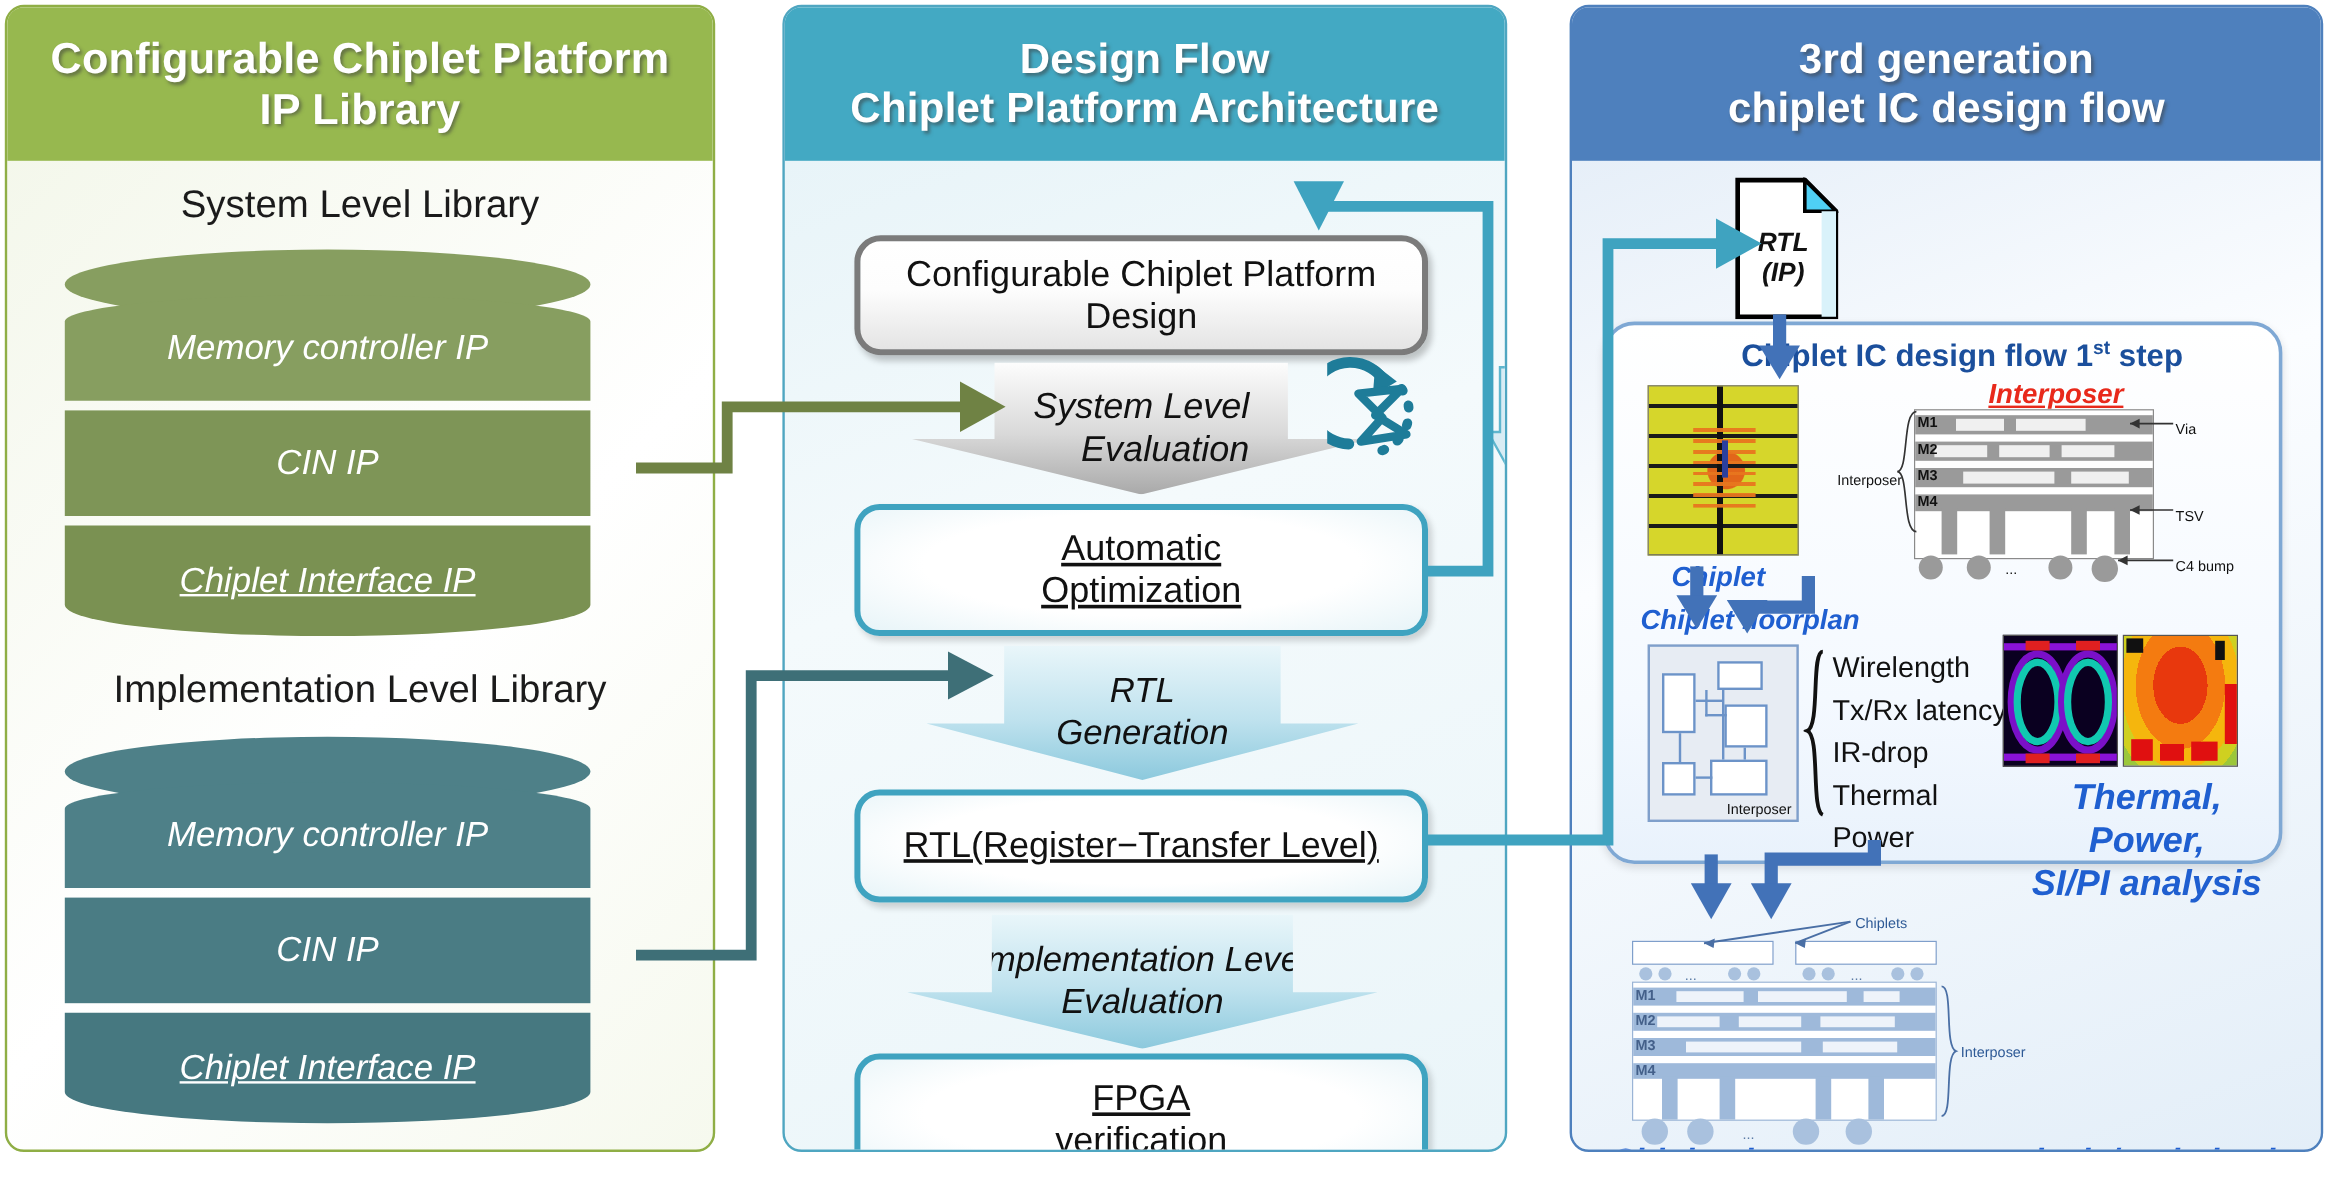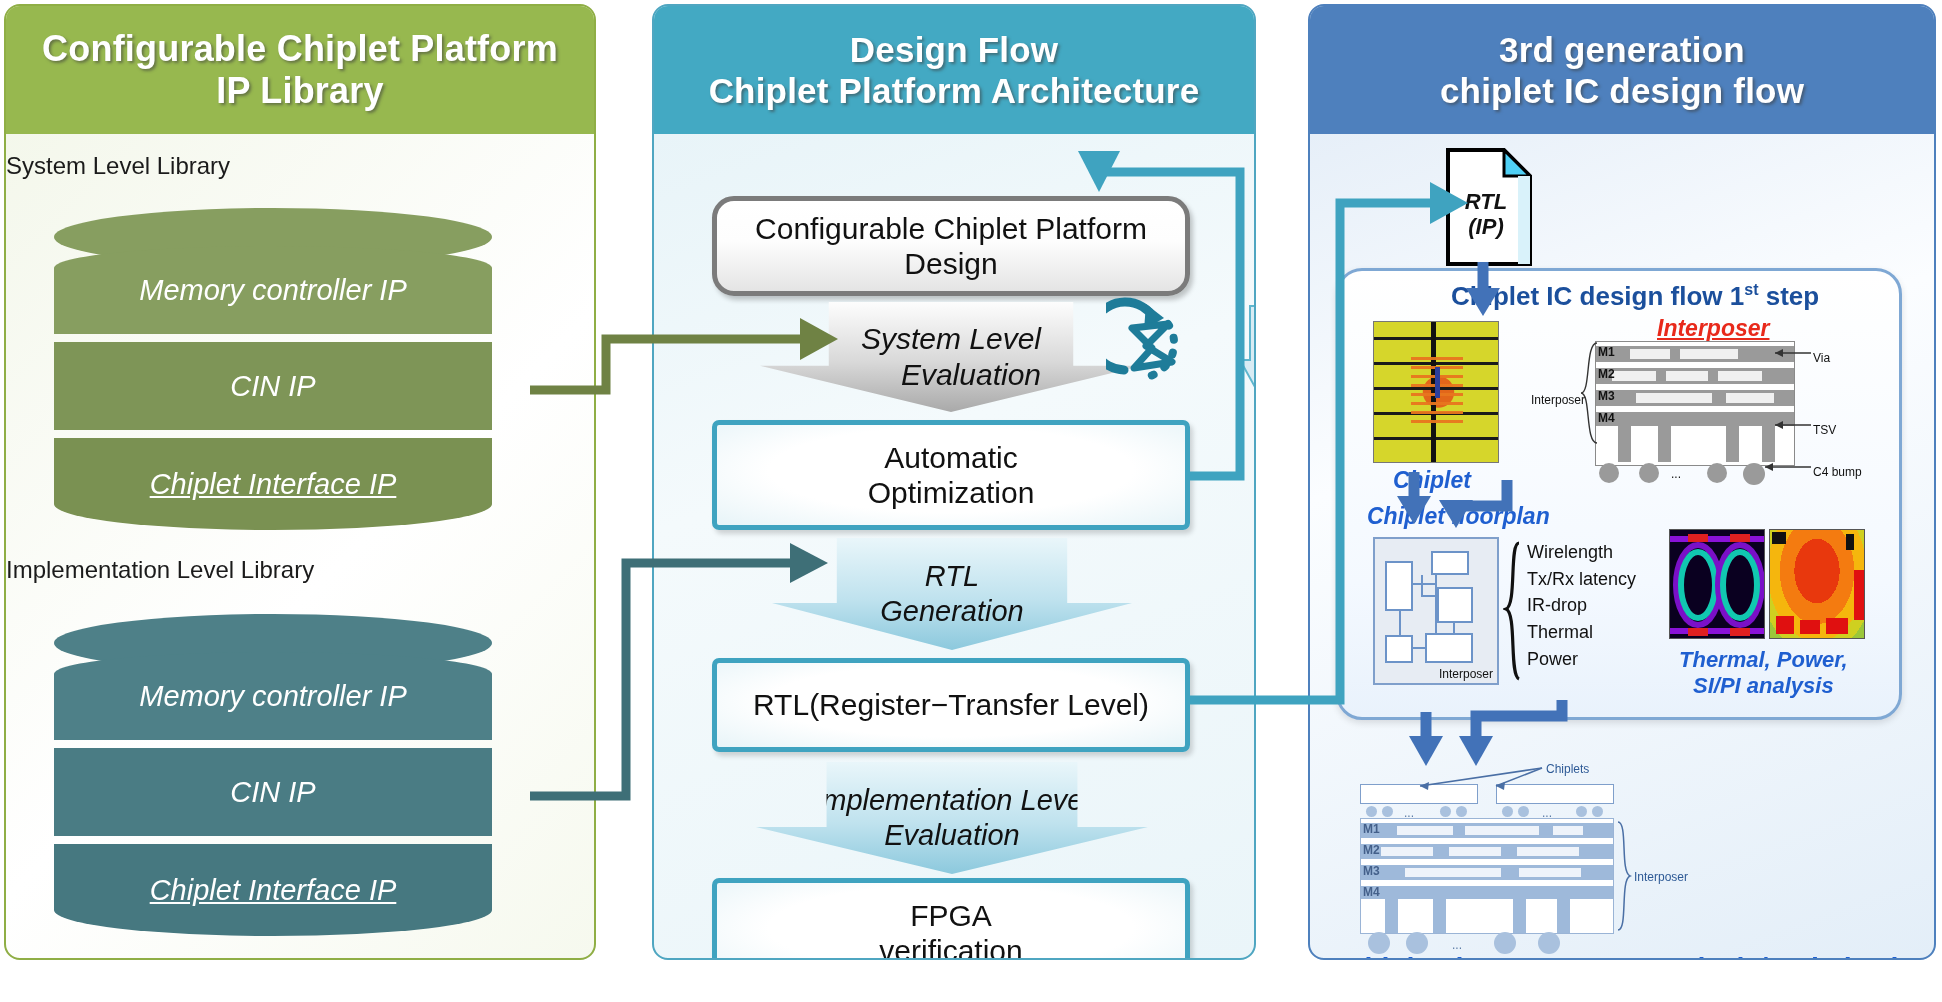--- a/index.html
+++ b/index.html
@@ -34,45 +34,46 @@
   #panel-mid .panel-head { height: 128px; background: #43A9C3; font-size: 35px; }
   #panel-mid .panel-body { top: 128px; }
 
   
   #panel-right { left: 1308px; top: 4px; width: 628px; height: 956px;
     border: 2px solid #4E80BD; background: linear-gradient(160deg,#dfeaf6 0%, #fbfdff 42%, #e3eef8 100%); }
   #panel-right .panel-head { height: 128px; background: #4E80BD; font-size: 35px; }
   #panel-right .panel-body { top: 128px; }
 
   
-  .lib-title { position: absolute; width: 100%; text-align: left;
-    font-size: 24px; color: #1b1b1b; font-weight: 400; }
+  .lib-title { position: absolute; width: 100%; text-align: center;
+    font-size: 32px; color: #1b1b1b; font-weight: 400; }
 
   .cylinder { position: absolute; }
   .cyl-top { position: absolute; left: 0; right: 0; top: 0; height: 58px; border-radius: 50%; }
   .cyl-band { position: absolute; left: 0; right: 0;
     display: flex; align-items: center; justify-content: center;
     color: #ffffff; font-style: italic; font-size: 29px; white-space: nowrap; }
   .cyl-band.curvedtop { border-radius: 50% 50% 0 0 / 22px 22px 0 0; }
   .cyl-band.curvedbot { border-radius: 0 0 50% 50% / 0 0 26px 26px; text-decoration: underline; }
 
   
   .rbox { position: absolute; display: flex; align-items: center; justify-content: center;
     text-align: center; line-height: 1.18; color: #111; }
   .rbox.grey {
     border: 5px solid #7b7b7b; border-radius: 22px;
     background: linear-gradient(180deg,#ffffff 0%, #fdfdfd 45%, #e4e4e4 100%);
     box-shadow: 3px 4px 5px rgba(0,0,0,.22);
     font-size: 30px;
   }
   .rbox.teal {
-    border: 5px solid #3FA3C0; border-radius: 7px;
+    border: 5px solid #3FA3C0; border-radius: 21px;
     background: radial-gradient(ellipse at 50% 45%, #ffffff 55%, #e7f4f8 100%);
     box-shadow: 3px 4px 5px rgba(0,0,0,.16);
     font-size: 30px;
+    text-decoration: underline;
   }
 
   
   .chev { position: absolute; display: flex; align-items: center; justify-content: center;
     text-align: center; font-style: italic; line-height: 1.2;
     clip-path: polygon(18% 0, 82% 0, 82% 58%, 100% 58%, 50% 100%, 0 58%, 18% 58%); }
   .chev.grey { background: linear-gradient(180deg,#fdfdfd 0%, #d8d8d8 55%, #a9a9a9 100%);
     color:#111; font-size: 30px; text-align: right; }
   .chev.teal { background: linear-gradient(180deg,#e9f6fa 0%, #bfe2ee 55%, #8cc9dd 100%);
     color:#111; font-size: 29px; }
@@ -328,21 +329,21 @@
           <div class="fp-wire" style="left:60px; top:36px; width:2px; height:58px;"></div>
           <div class="fp-wire" style="left:24px; top:72px; width:2px; height:24px;"></div>
           <div class="fp-wire" style="left:38px; top:108px; width:14px; height:2px;"></div>
           <div class="fp-wire" style="left:78px; top:84px; width:2px; height:10px;"></div>
           <div class="tiny" style="position:absolute; right:4px; bottom:2px;"><span>Interposer</span></div>
         </div>
 
         <svg style="position:absolute; left:164px; top:268px;" width="22" height="144">
           <path d="M16 4 C6 4 14 66 3 70 C14 74 6 136 16 140" fill="none" stroke="#111" stroke-width="3.2"></path>
         </svg>
-        <div style="position:absolute; left:188px; top:268px; font-size:18px; line-height:1.48; color:#111;">
+        <div style="position:absolute; left:188px; top:268px; font-size:24px; line-height:1.48; color:#111;">
           <div>Wirelength</div>
           <div>Tx/Rx latency</div>
           <div>IR-drop</div>
           <div>Thermal</div>
           <div>Power</div>
         </div>
 
         <div class="eye-img" style="left:330px; top:258px; width:96px; height:110px;">
           <svg width="96" height="110" style="position:absolute;left:0;top:0;">
             <g fill="none" stroke-width="6">
@@ -362,21 +363,21 @@
         <div class="thermal-img" style="left:430px; top:258px; width:96px; height:110px;">
           <svg width="96" height="110" style="position:absolute;left:0;top:0;">
             <rect x="2" y="2" width="14" height="12" fill="#111"></rect>
             <rect x="76" y="4" width="8" height="16" fill="#111"></rect>
             <rect x="6" y="86" width="18" height="18" fill="#E01010"></rect>
             <rect x="30" y="90" width="20" height="14" fill="#E01010"></rect>
             <rect x="56" y="88" width="22" height="16" fill="#E01010"></rect>
             <rect x="84" y="40" width="10" height="50" fill="#E01010"></rect>
           </svg>
         </div>
-        <div class="blu-label" style="left:340px; top:376px; font-size:22px; line-height:1.2; text-align:center;">
+        <div class="blu-label" style="left:340px; top:376px; font-size:30px; line-height:1.2; text-align:center;">
           <div>Thermal, Power,</div>
           <div>SI/PI analysis</div>
         </div>
       </div>
 
       <div style="position:absolute; left:36px; top:628px; width:310px; height:190px;">
         <div class="xs2-chip" style="left:14px; top:22px; width:118px; height:20px;"></div>
         <div class="xs2-chip" style="left:150px; top:22px; width:118px; height:20px;"></div>
         <div class="xs2-bump" style="left:20px; top:44px; width:11px; height:11px;"></div>
         <div class="xs2-bump" style="left:36px; top:44px; width:11px; height:11px;"></div>

